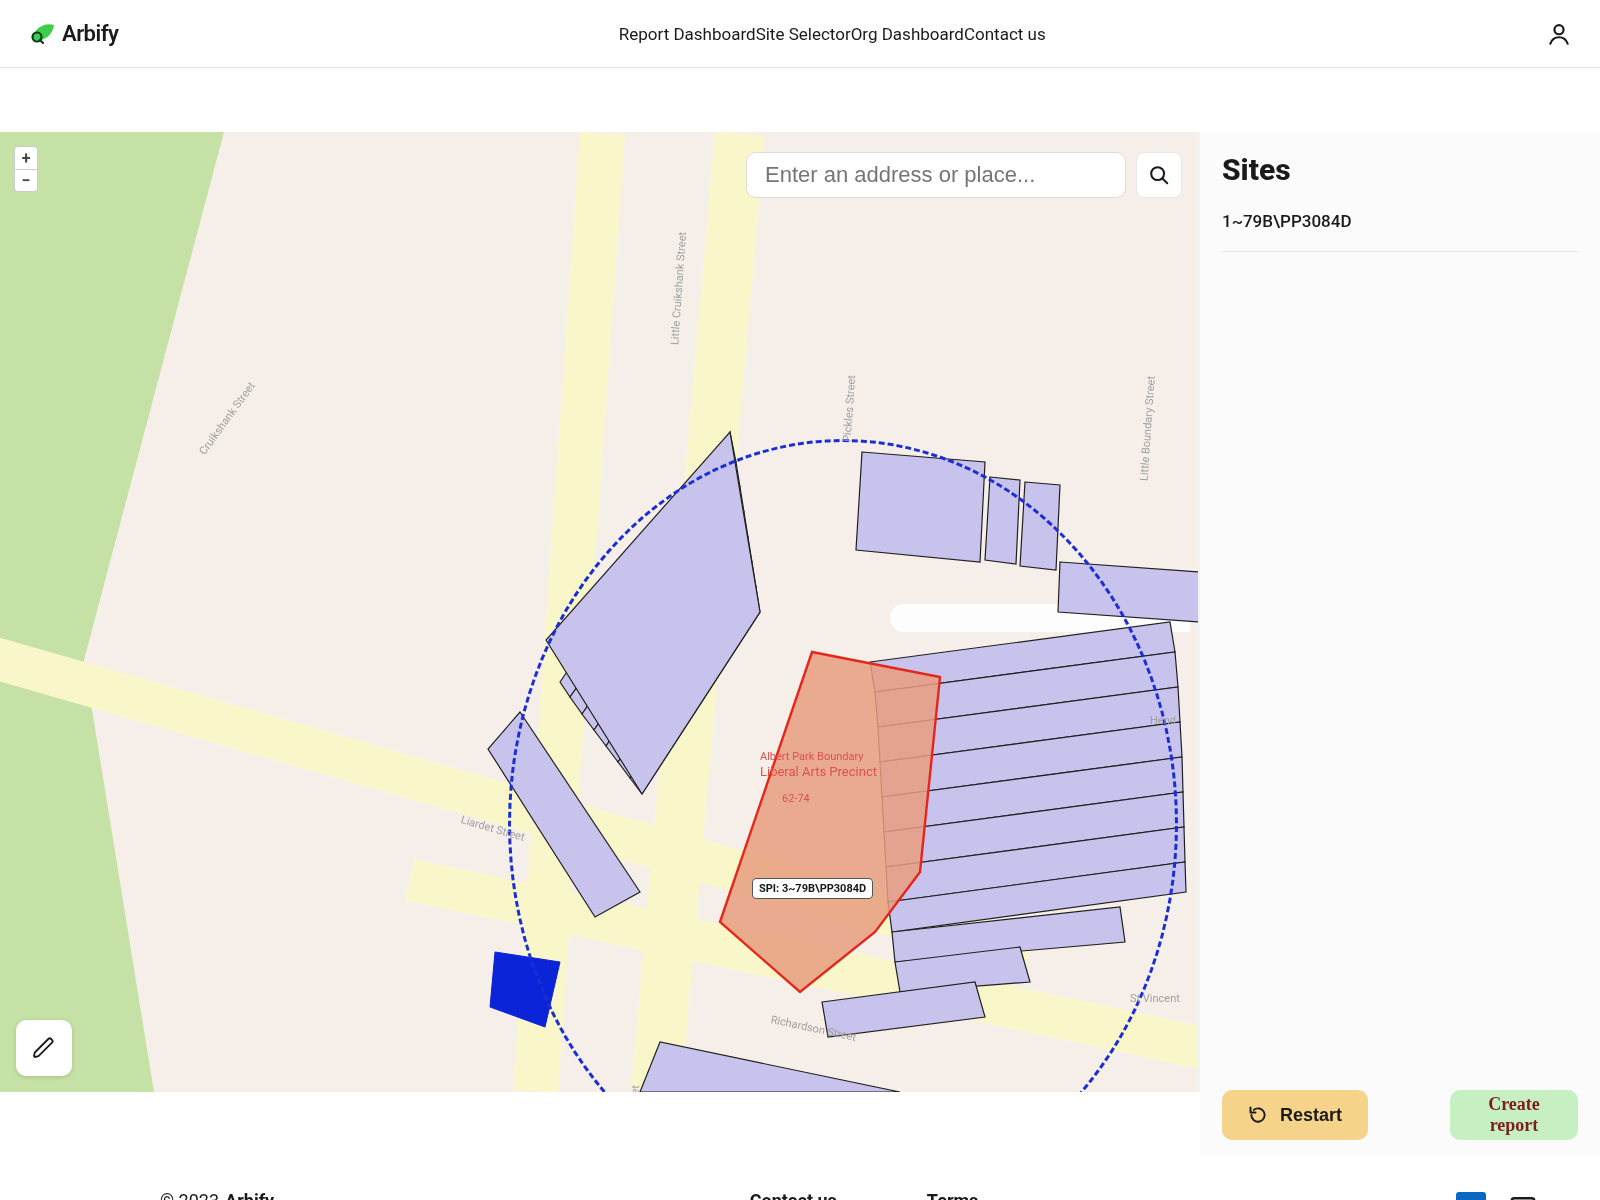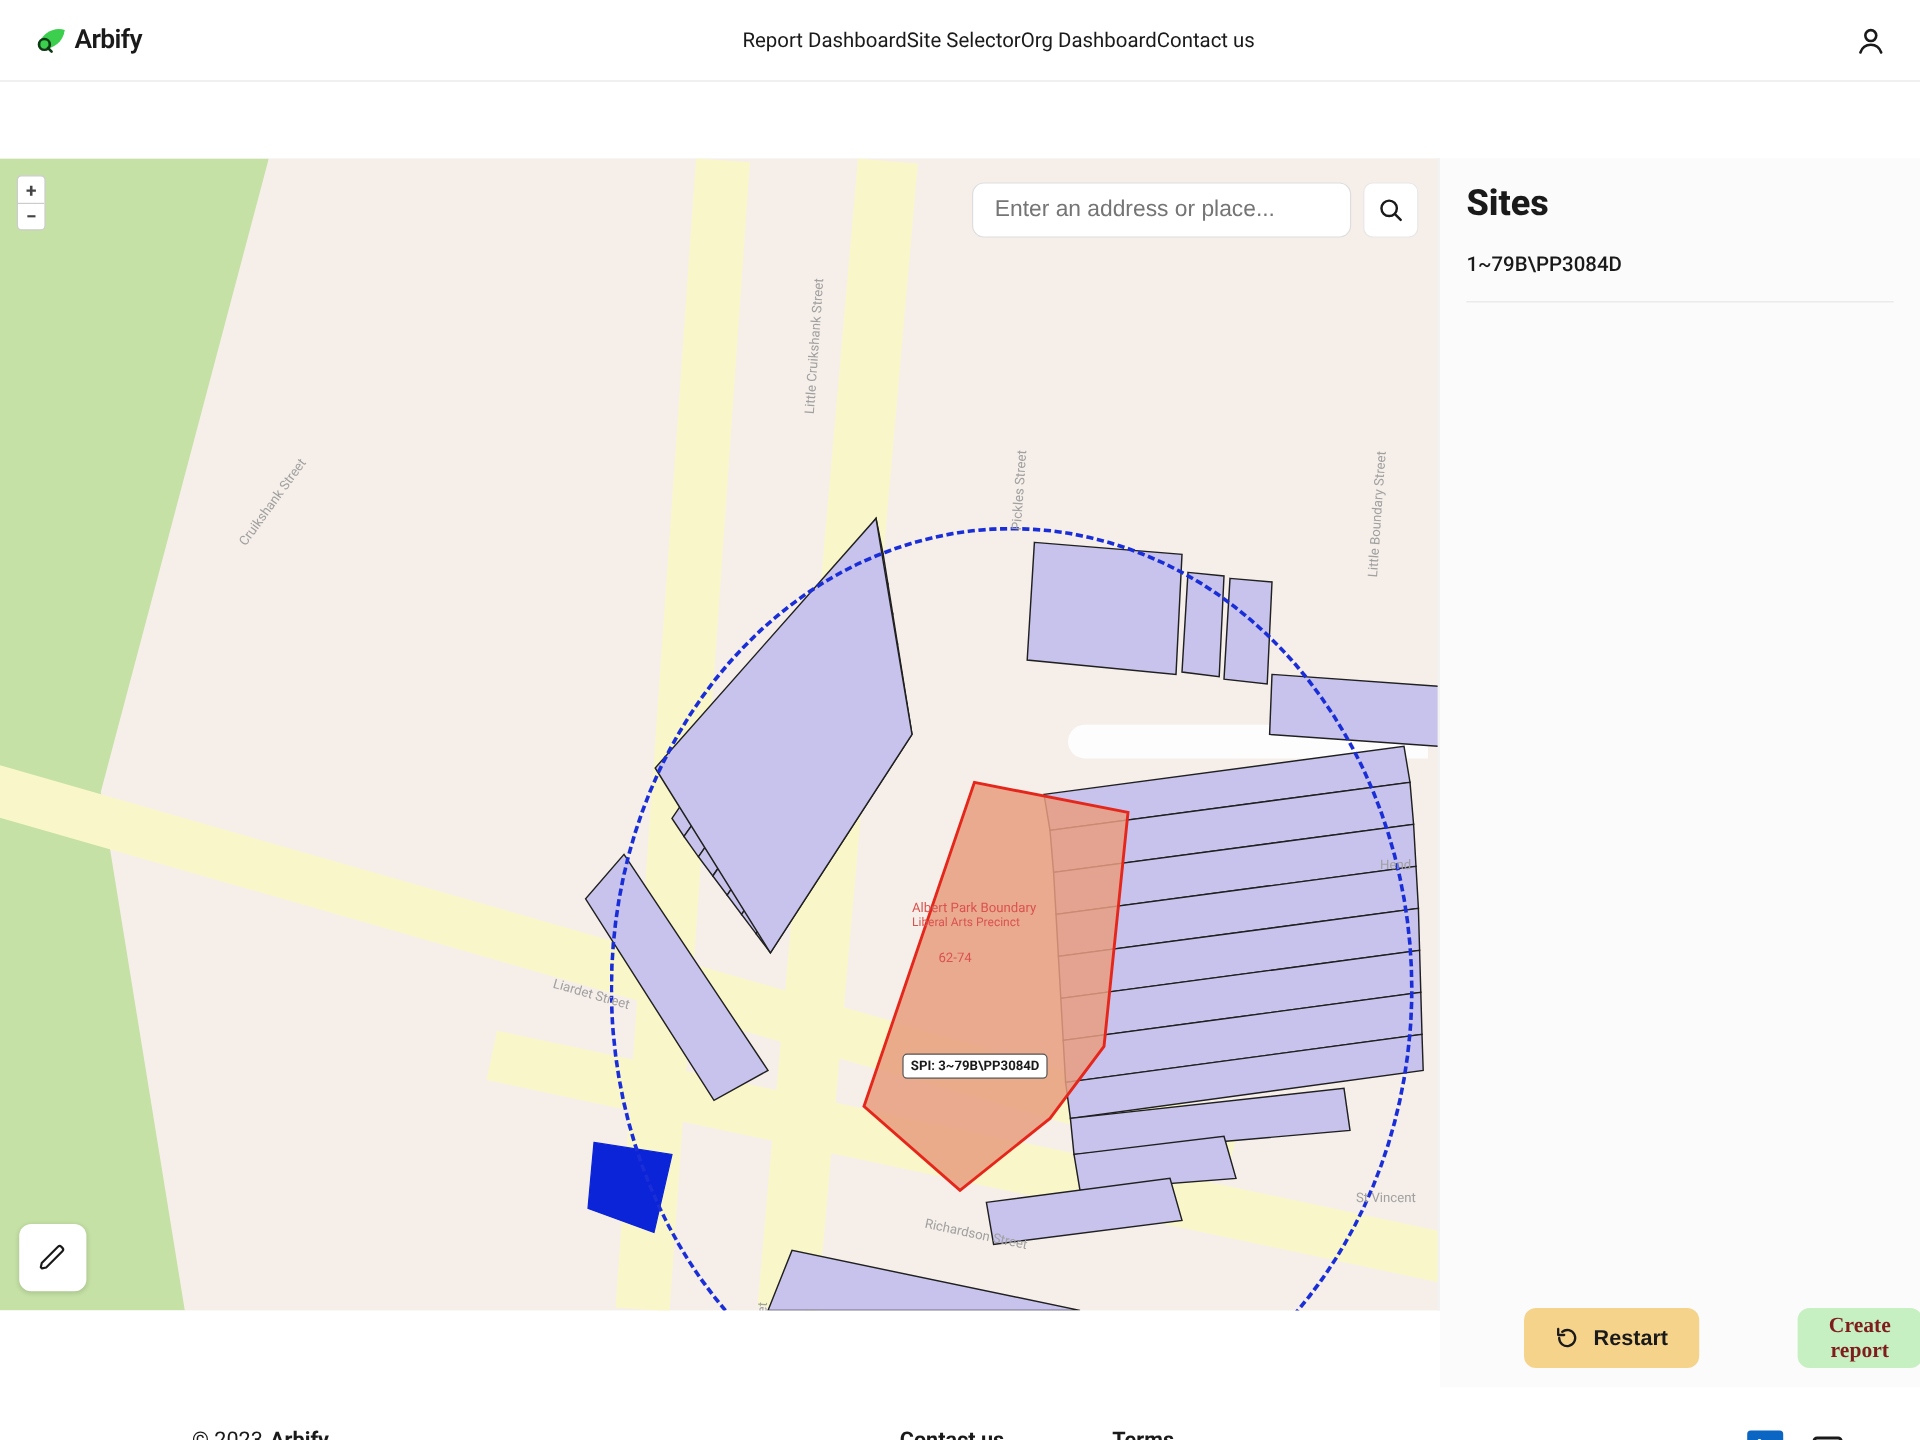--- a/index.html
+++ b/index.html
@@ -29,45 +29,45 @@
   .sl3 { left: 184px; top: 280px; transform: rotate(-54deg); }
   .sl4 { left: 460px; top: 690px; transform: rotate(16deg); }
   .sl5 { left: 770px; top: 890px; transform: rotate(12deg); }
   .sl6 { left: 1095px; top: 290px; transform: rotate(-86deg); }
   .sl7 { left: 1130px; top: 860px; }
   .sl8 { left: 1150px; top: 582px; }
   .sl9 { left: 600px; top: 980px; transform: rotate(-86deg); }
   
   .parcel-badge { position: absolute; left: 752px; top: 746px; background: #fff; border: 1px solid #555; border-radius: 4px; font-size: 11px; font-weight: 700; padding: 3px 6px; }
   .parcel-text1 { position: absolute; left: 760px; top: 618px; font-size: 11px; color: #d9534f; }
-  .parcel-text2 { position: absolute; left: 760px; top: 632px; font-size: 10px; color: #d9534f; }
+  .parcel-text2 { position: absolute; left: 760px; top: 632px; font-size: 13px; color: #d9534f; }
   .parcel-text3 { position: absolute; left: 782px; top: 660px; font-size: 11px; color: #d9534f; }
   
   .radius-circle { position: absolute; left: 508px; top: 307px; width: 670px; height: 770px; border: 3px dashed #1a2ed8; border-radius: 50%; }
   
   svg.parcel-layer { position: absolute; left: 0; top: 0; width: 1200px; height: 960px; }
   
   .zoom-ctrl { position: absolute; top: 14px; left: 14px; width: 24px; background: #fff; border: 1px solid #ccc; border-radius: 4px; overflow: hidden; }
   .zoom-btn { height: 22px; display: flex; align-items: center; justify-content: center; font-size: 16px; font-weight: 700; color: #444; cursor: pointer; user-select: none; }
   .zoom-btn + .zoom-btn { border-top: 1px solid #ccc; }
   
   .map-search { position: absolute; top: 20px; right: 16px; display: flex; gap: 10px; }
-  .search-input { width: 316px; height: 46px; border: 1px solid #ddd; border-radius: 10px; padding: 0 18px; font-size: 19px; color: #777; outline: none; background:#fff;margin-left:17px; }
+  .search-input { width: 380px; height: 46px; border: 1px solid #ddd; border-radius: 10px; padding: 0 18px; font-size: 22px; color: #777; outline: none; background:#fff;margin-left:17px; }
   .search-btn { width: 46px; height: 46px; border-radius: 8px; border: 1px solid #e7e7e7; background: #fff; display: flex; align-items: center; justify-content: center; cursor: pointer; }
   
   .draw-btn { position: absolute; left: 16px; bottom: 16px; width: 56px; height: 56px; background: #fff; border-radius: 10px; box-shadow: 0 1px 4px rgba(0,0,0,0.15); display: flex; align-items: center; justify-content: center; cursor: pointer; }
   
   .side-pane { width: 400px; padding: 20px 22px; position: relative; background:#fbfbfb; }
   .side-title { font-size: 30px; font-weight: 800; margin-bottom: 20px; }
   .site-item { padding: 4px 0 16px 0; border-bottom: 1px solid #e6e6e6; }
   .site-code { font-size: 17px; font-weight: 500; margin-bottom: 4px; }
   .site-addr { font-size: 17px; padding-left: 26px; line-height: 1.45; }
   .side-actions { position: absolute; bottom: 16px; left: 0; right: 0; display: flex; justify-content: flex-start; gap: 82px; padding: 0 22px; }
   .btn { height: 50px; border-radius: 10px; font-size: 18px; font-weight: 600; display: inline-flex; align-items: center; gap: 12px; padding: 0 26px; cursor: pointer; border: none; }
-  .btn-restart { background: #f6d38b; color: #1a1a1a; margin-left: 48px; }
+  .btn-restart { background: #f6d38b; color: #1a1a1a; }
   .btn-create { background: #c7f0c2; color: #7f1d1d; font-family: Liberation Serif, serif; }
   
   footer.footbar { height: 108px; display: flex; align-items: flex-start; justify-content: space-between; padding: 34px 60px 0 160px; font-size: 18px; }
   .foot-left { display: flex; gap: 6px; }
   .foot-center { display: flex; gap: 90px; font-weight: 700; }
   .foot-center a { cursor: pointer; }
   .foot-right { display: flex; gap: 18px; }
   .social { width: 34px; height: 34px; display: flex; align-items: center; justify-content: center; cursor: pointer; }
   .linkedin-box{ background:#0a66c2; border-radius:3px; width:30px; height:30px; color:#fff; display:flex; align-items:center; justify-content:center; font-weight:800; font-size:17px;}
 </style>

